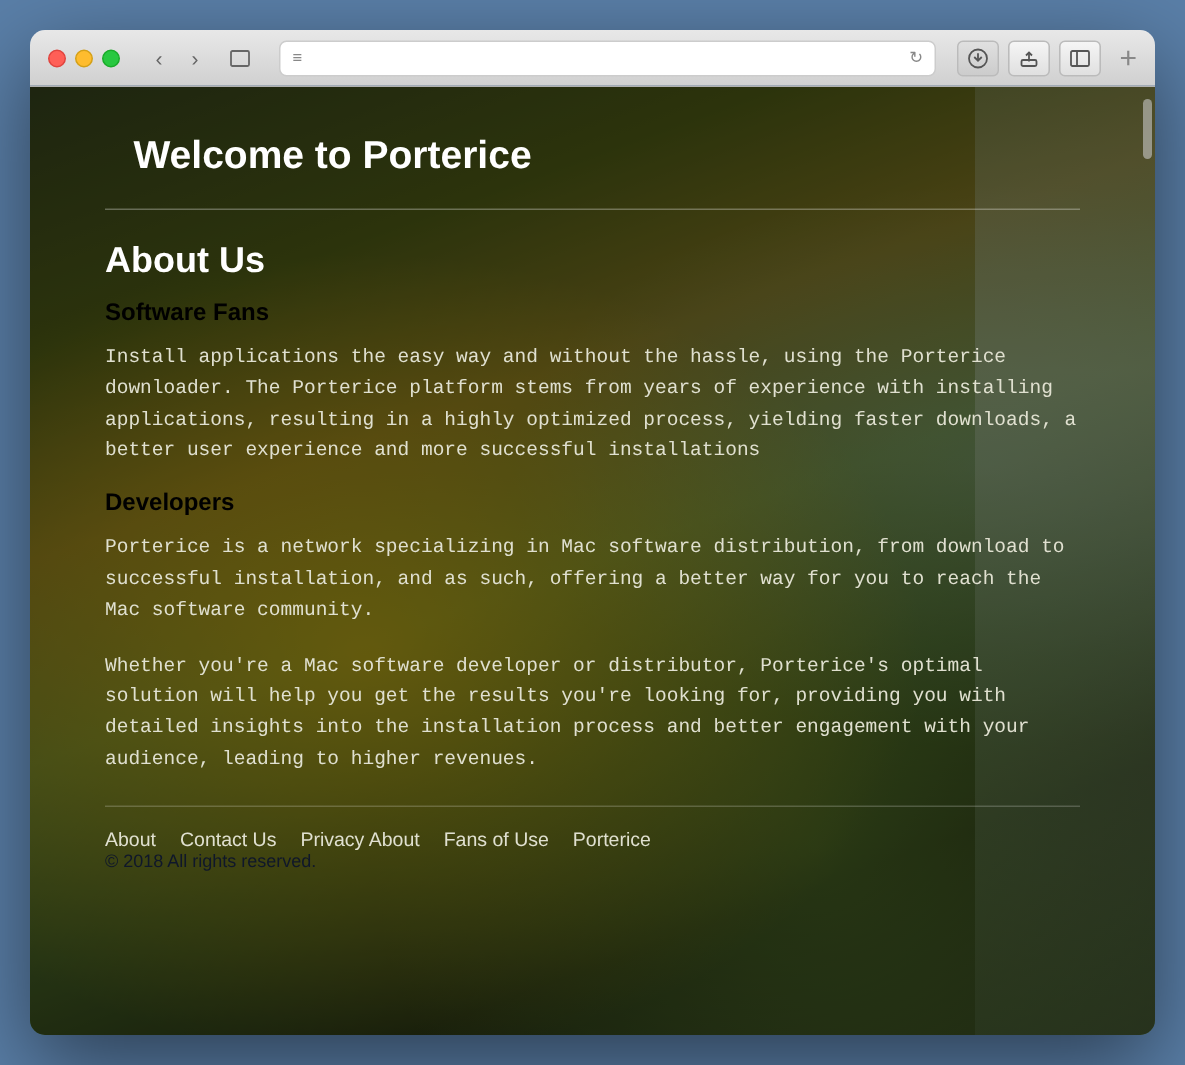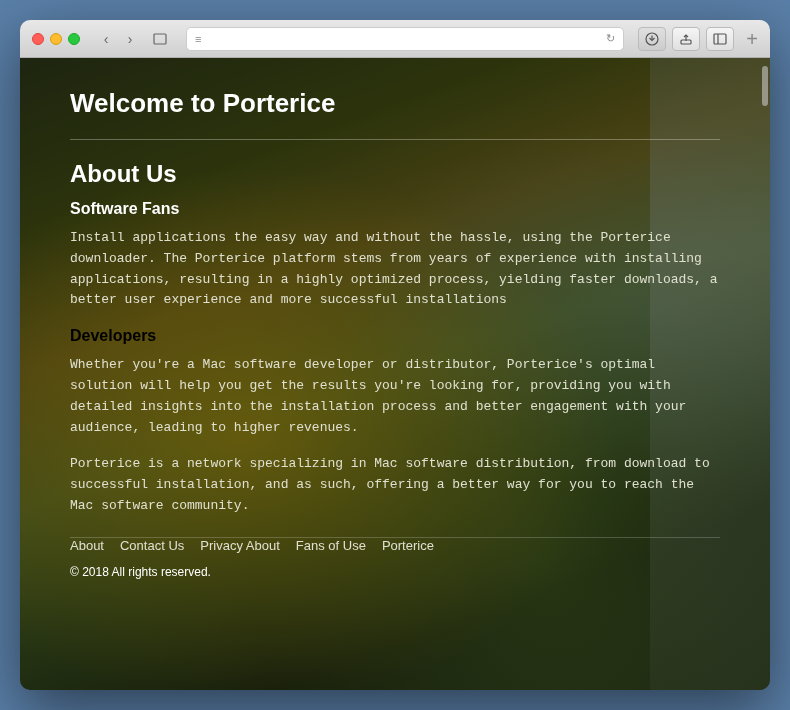--- a/index.html
+++ b/index.html
@@ -183,69 +183,71 @@
       color: #f0f0f0;
       height: 100%;
       overflow-y: auto;
     }
 
     .page-title {
       font-size: 26px;
       font-weight: bold;
       color: #ffffff;
       margin-bottom: 20px;
+      margin-left: 19px;
     }
 
     .divider {
       border: none;
       border-top: 1px solid rgba(255,255,255,0.3);
       margin-bottom: 20px;
     }
 
     .section-heading {
       font-size: 24px;
       font-weight: bold;
       color: #ffffff;
       margin-bottom: 12px;
     }
 
     .subsection-heading {
       font-size: 16px;
       font-weight: bold;
-      color: #ffffff;
+      color: #000000;
       margin-bottom: 10px;
     }
 
     .body-text {
       font-size: 13px;
       color: #e0e0d0;
       line-height: 1.6;
       margin-bottom: 16px;
       font-family: Liberation Mono, monospace;
     }
 
     .footer-links {
       display: flex;
       gap: 16px;
       margin-top: 20px;
+      padding-top: 14px;
       border-top: 1px solid rgba(255,255,255,0.2);
       flex-wrap: wrap;
     }
 
     .footer-link {
       font-size: 13px;
       color: #e0e0d0;
       text-decoration: none;
       cursor: pointer;
     }
 
     .copyright {
       font-size: 12px;
-      color: #ffffff;
-      margin-top: 12px;
+      color: #0f172a;
+      margin-top: 0;
     }
 
     
     .page-content::-webkit-scrollbar {
       width: 8px;
     }
     .page-content::-webkit-scrollbar-track {
       background: rgba(255,255,255,0.1);
     }
     .page-content::-webkit-scrollbar-thumb {
@@ -331,23 +333,23 @@
       <hr class="divider">
 
       <h2 class="section-heading">About Us</h2>
 
       <h3 class="subsection-heading">Software Fans</h3>
 
       <p class="body-text">Install applications the easy way and without the hassle, using the Porterice downloader. The Porterice platform stems from years of experience with installing applications, resulting in a highly optimized process, yielding faster downloads, a better user experience and more successful installations</p>
 
       <h3 class="subsection-heading" style="color:#000000;">Developers</h3>
 
+      <p class="body-text">Porterice is a network specializing in Mac software distribution, from download to successful installation, and as such, offering a better way for you to reach the Mac software community.</p>
+
       <p class="body-text">Whether you're a Mac software developer or distributor, Porterice's optimal solution will help you get the results you're looking for, providing you with detailed insights into the installation process and better engagement with your audience, leading to higher revenues.</p>
-
-      <p class="body-text">Porterice is a network specializing in Mac software distribution, from download to successful installation, and as such, offering a better way for you to reach the Mac software community.</p>
 
       <div class="footer-links">
 
       <a class="footer-link" href="#">About</a>
           <a class="footer-link" href="#">Contact Us</a>
           <a class="footer-link" href="#">Privacy About</a>
           <a class="footer-link" href="#">Fans of Use</a>
           <a class="footer-link" href="#">Porterice</a>
         </div>
       <div class="copyright">© 2018 All rights reserved.</div>

